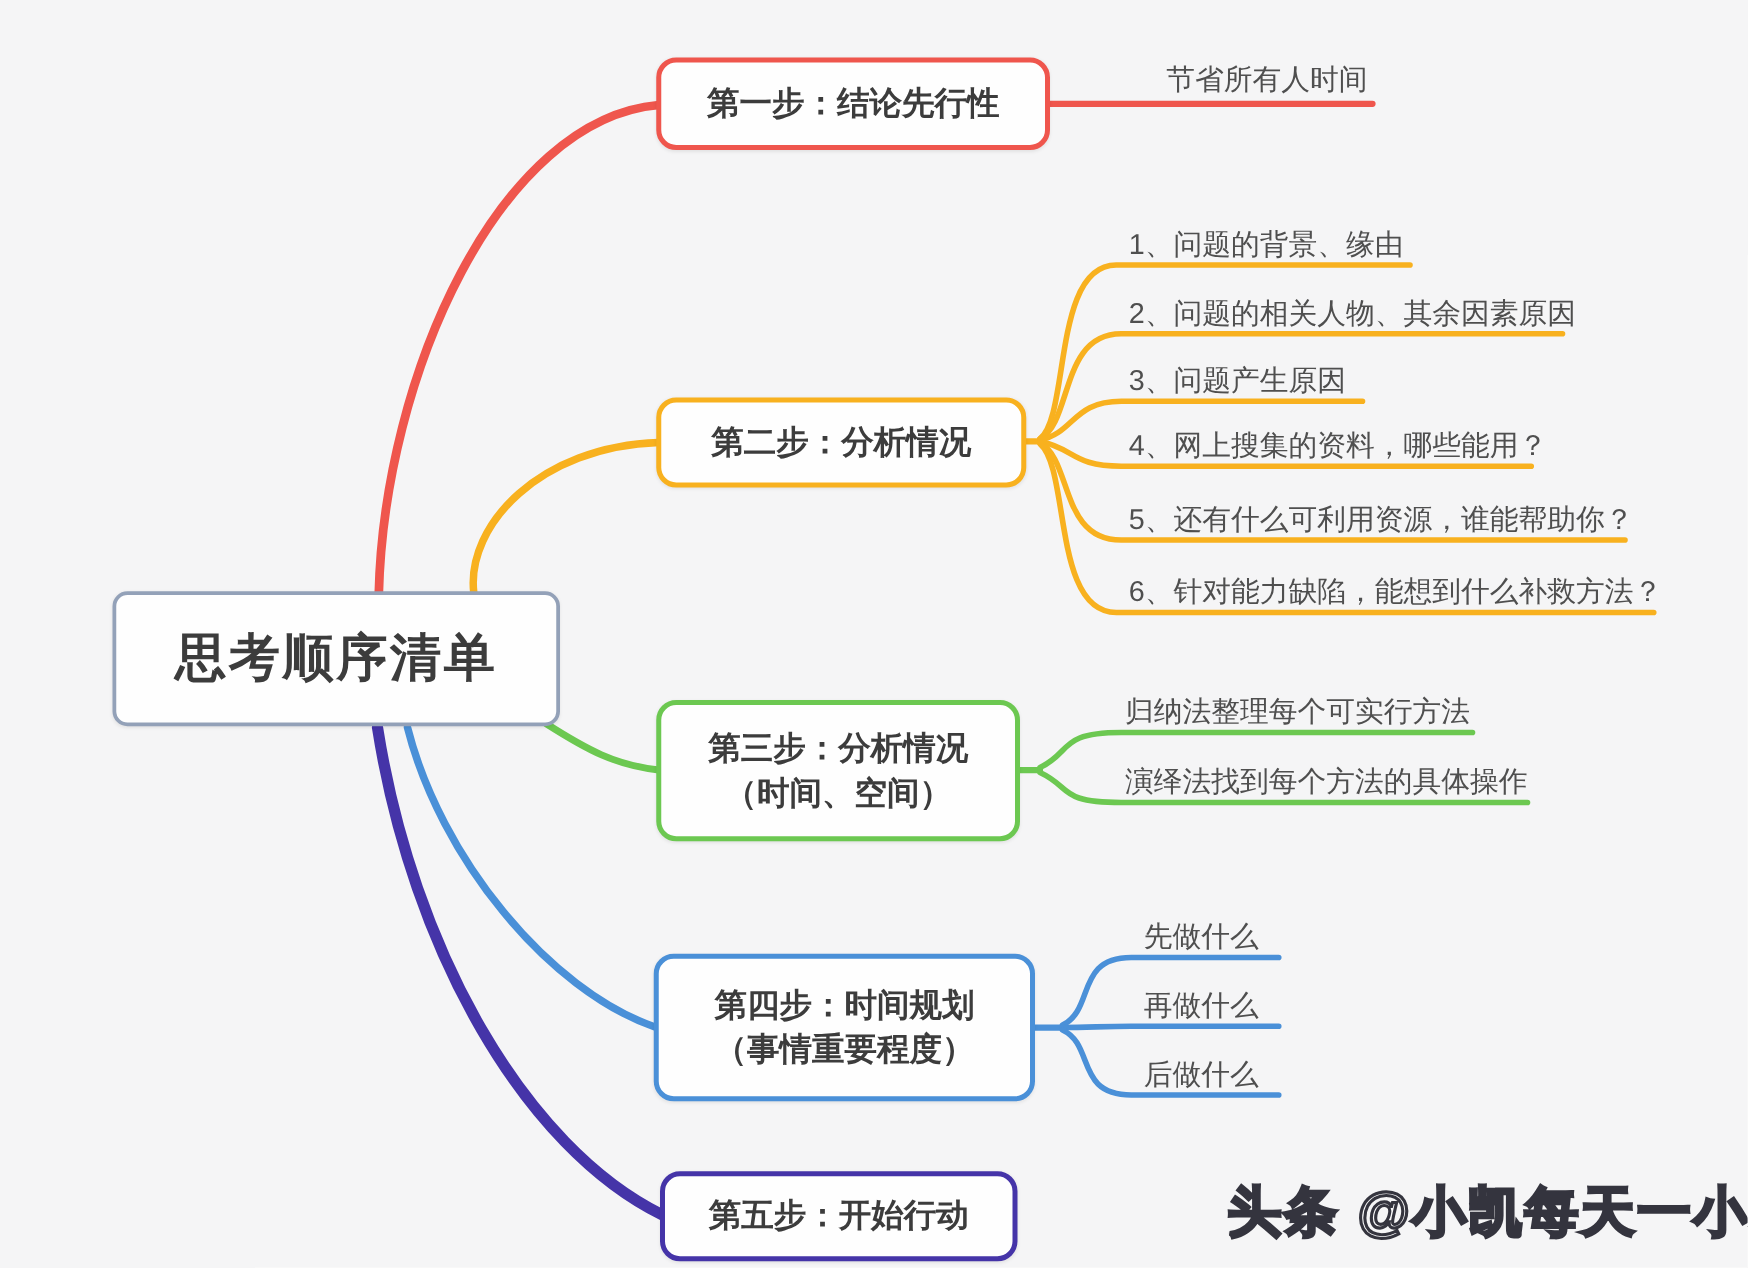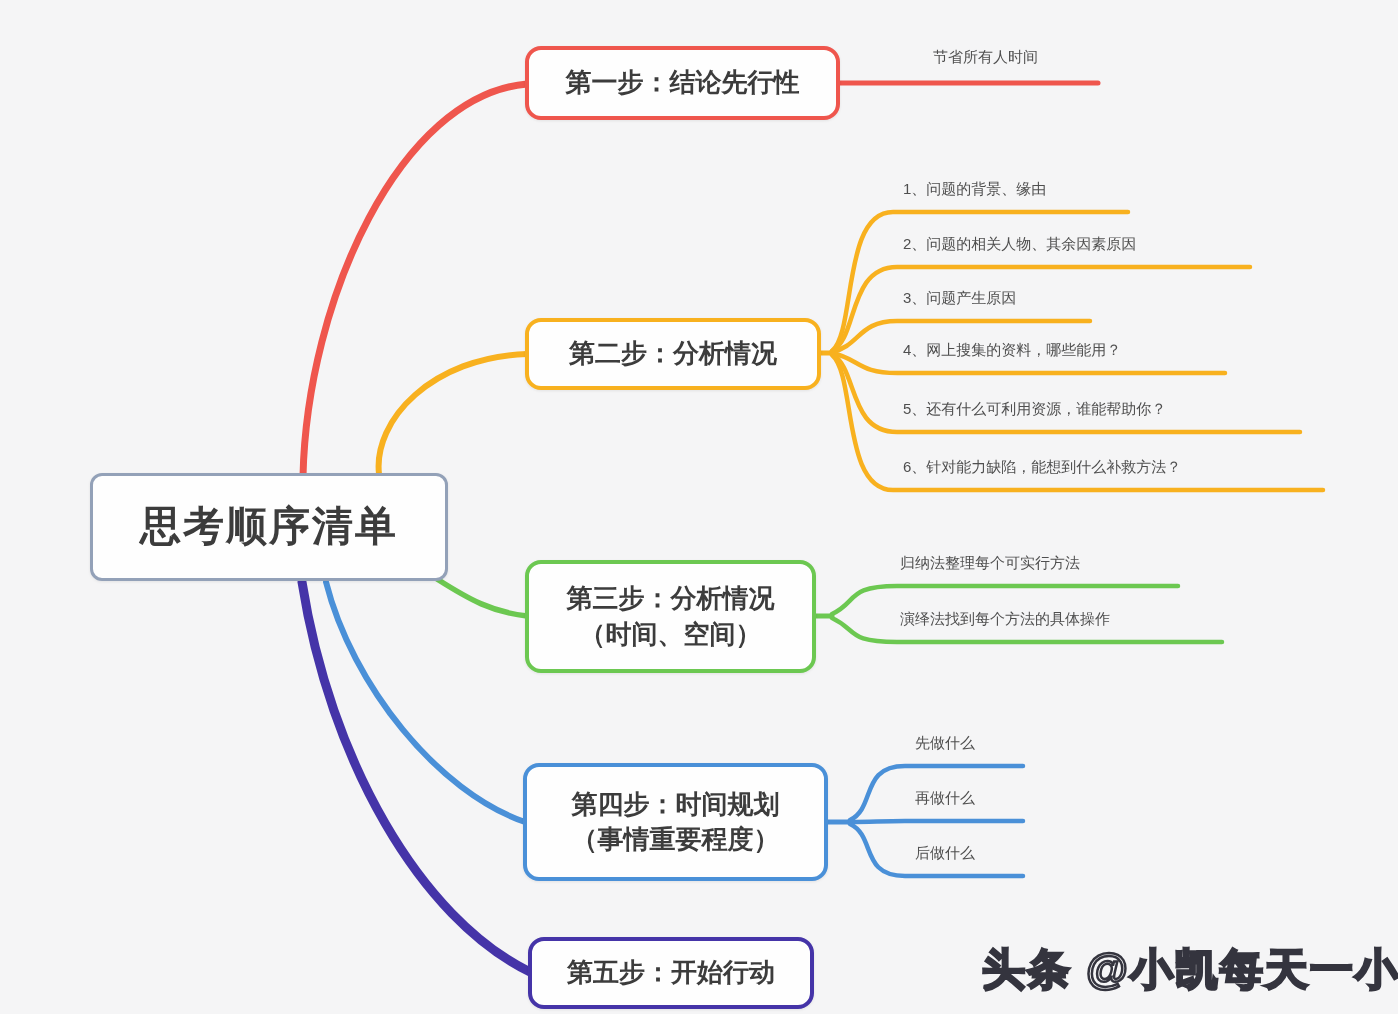--- a/index.html
+++ b/index.html
@@ -32,21 +32,21 @@
     border-width: 3px;
     border-radius: 12px;
     font-size: 41px;
     letter-spacing: 2px;
   }
   .node .line1, .node .line2 { display:block; line-height:1.35; }
   .branch-node { font-size: 26px; }
   .leaf {
     position: absolute;
     white-space: nowrap;
-    font-size: 15px;
+    font-size: 23px;
     color: #4f4f4f;
     font-weight: 400;
   }
   .watermark {
     position: absolute;
     left: 982px;
     top: 941px;
     font-size: 43px;
     font-weight: 700;
     letter-spacing: 2px;

